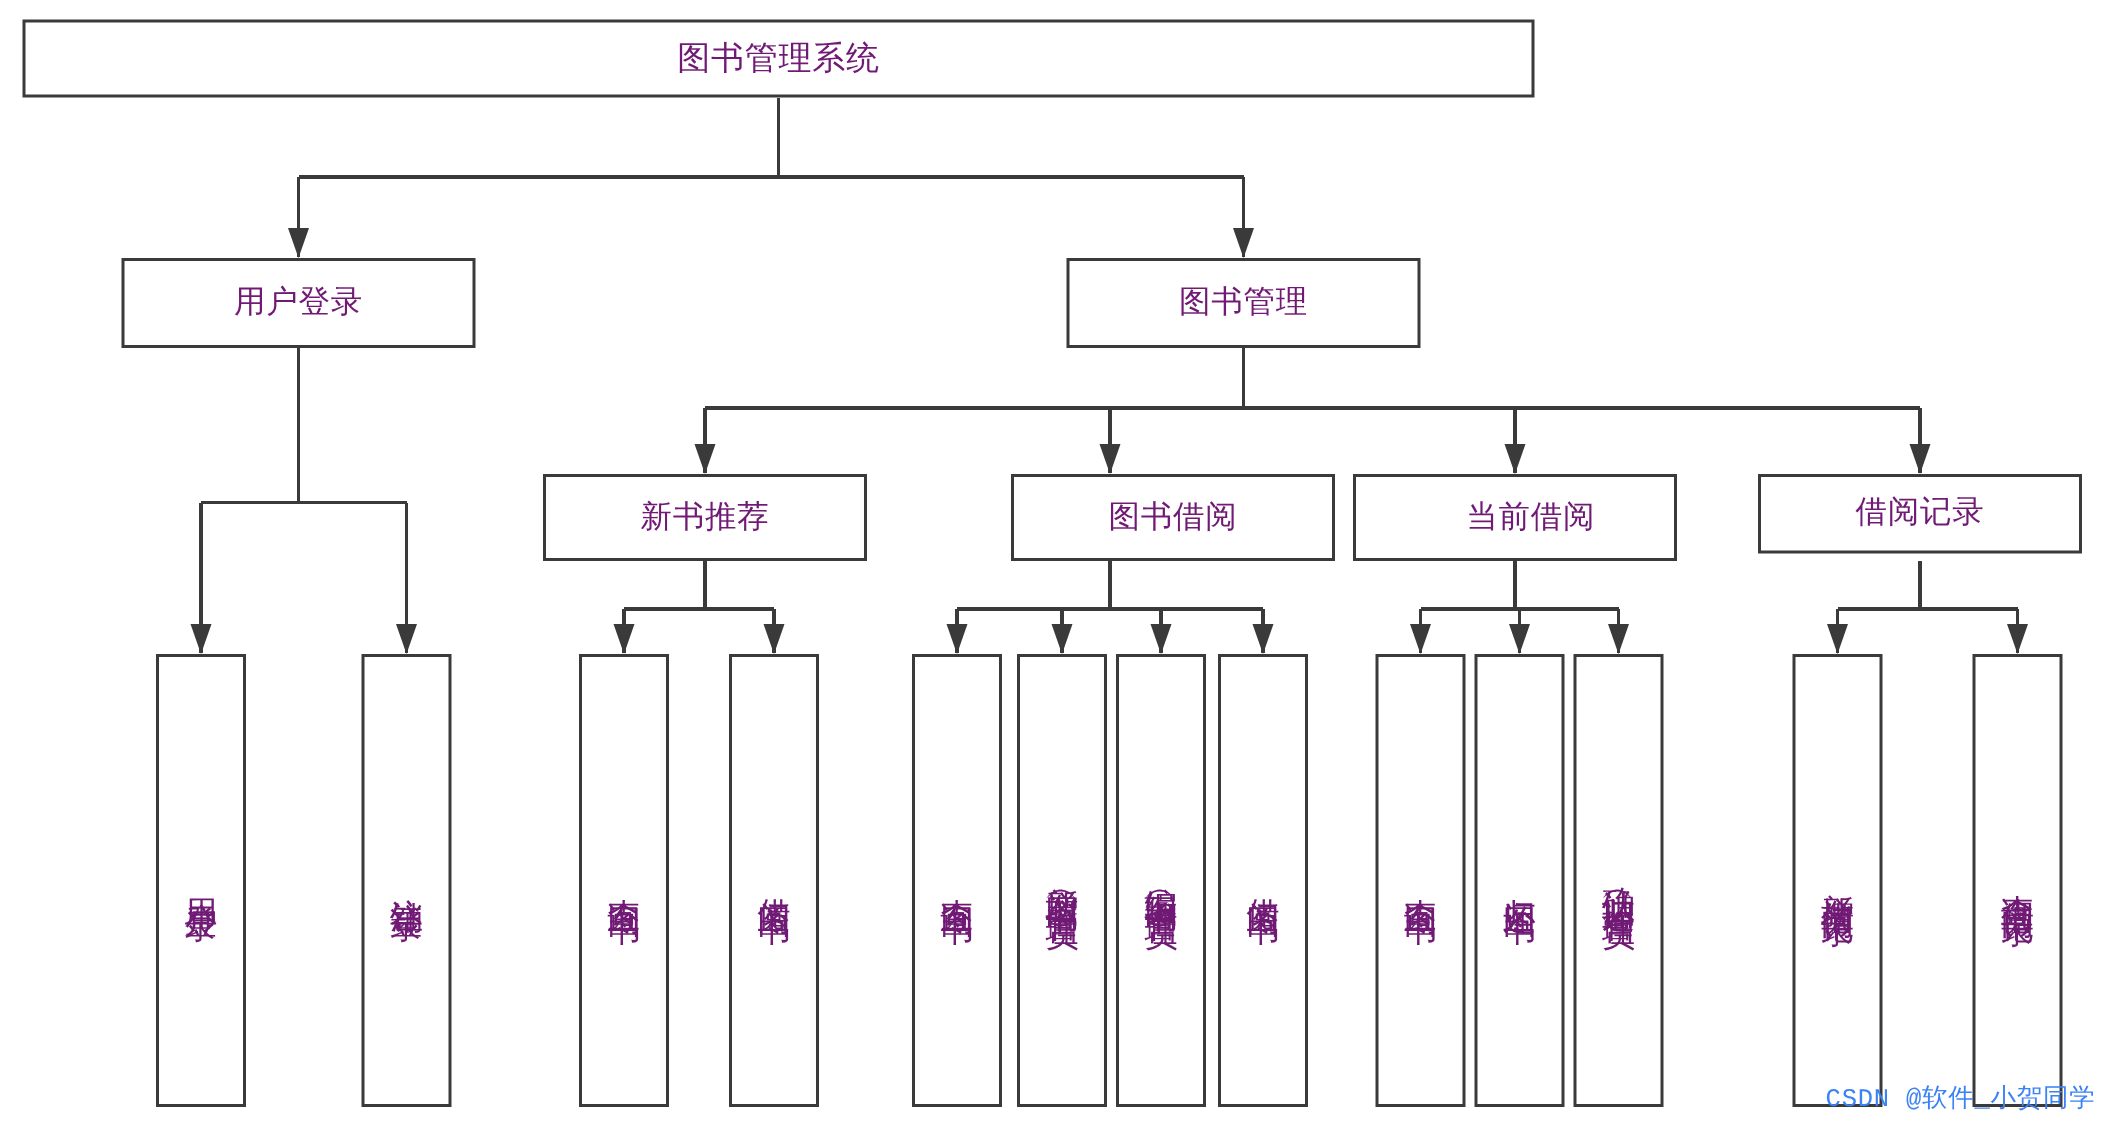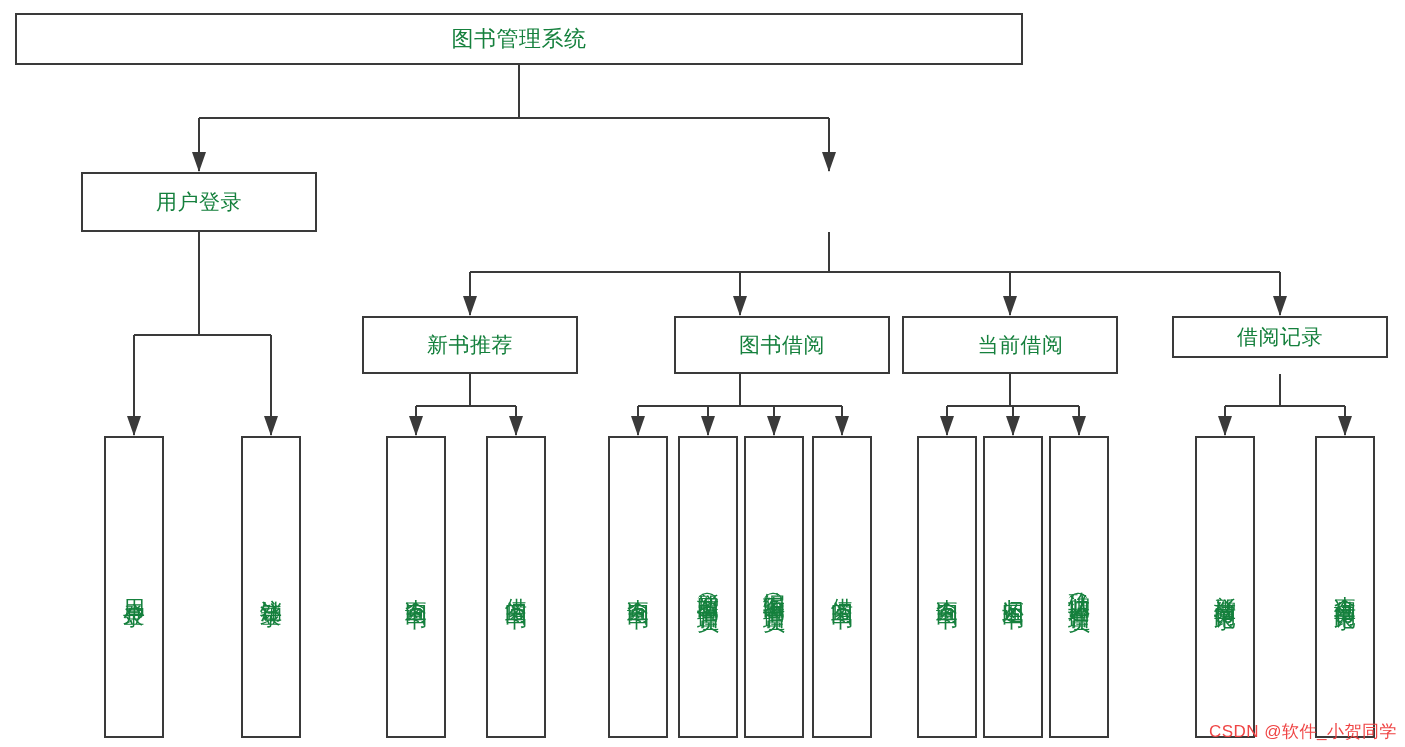--- a/index.html
+++ b/index.html
@@ -27,21 +27,21 @@
     pointer-events: none;
   }
   .node {
     position: absolute;
     box-sizing: border-box;
     background: #ffffff;
     border: 2.2px solid #3a3a3a;
     display: flex;
     align-items: center;
     justify-content: center;
-    color: #15803d;
+    color: #701a75;
     z-index: 2;
   }
   .node-label {
     display: block;
     text-align: center;
     line-height: 1.18;
     white-space: nowrap;
   }
   
   .node.horiz .node-label {
@@ -63,24 +63,25 @@
     font-size: 22px;
     line-height: 1.0;
     letter-spacing: 3px;
     white-space: nowrap;
   }
   .watermark {
     position: absolute;
     right: 8px;
     bottom: 4px;
     font-size: 17px;
-    color: #ef4444;
+    color: #3b82f6;
     letter-spacing: 0.5px;
     z-index: 5;
     white-space: nowrap;
+    font-family: Liberation Mono, monospace;
   }
 </style>
 </head>
 <body>
 
 <div id="canvas">
 
   <svg id="edges" viewBox="0 0 1405 747" xmlns="http://www.w3.org/2000/svg">
       <line x1="519" y1="65" x2="519" y2="118" stroke="#3a3a3a" stroke-width="2.4" shape-rendering="crispEdges"></line>
       <line x1="199" y1="118" x2="829" y2="118" stroke="#3a3a3a" stroke-width="2.4" shape-rendering="crispEdges"></line>
@@ -136,31 +137,34 @@
       <polygon points="1338,416 1352,416 1345,436" fill="#3a3a3a"></polygon>
     </svg>
 
   <div class="node root horiz" id="n-root" style="left: 15px; top: 13px; width: 1008px; height: 52px;">
     <span class="node-label">图书管理系统</span>
   </div>
 
   <div class="node horiz" id="n-l2-0" style="left: 81px; top: 172px; width: 236px; height: 60px;">
     <span class="node-label">用户登录</span>
   </div>
+  <div class="node horiz" id="n-l2-1" style="left: 711px; top: 172px; width: 236px; height: 60px;">
+    <span class="node-label">图书管理</span>
+  </div>
 
   <div class="node horiz" id="n-l3-0" style="left: 362px; top: 316px; width: 216px; height: 58px; align-items: center;">
     <span class="node-label">新书推荐</span>
   </div>
   <div class="node horiz" id="n-l3-1" style="left: 632px; top: 316px; width: 216px; height: 58px; margin-left: 42px;">
     <span class="node-label">图书借阅</span>
   </div>
   <div class="node horiz" id="n-l3-2" style="left: 902px; top: 316px; width: 216px; height: 58px; padding-left: 21px;">
     <span class="node-label">当前借阅</span>
   </div>
-  <div class="node horiz" id="n-l3-3" style="left: 1172px; top: 316px; width: 216px; height: 42px;">
+  <div class="node horiz" id="n-l3-3" style="left: 1172px; top: 316px; width: 216px; height: 53px;">
     <span class="node-label">借阅记录</span>
   </div>
 
   <div class="node vert" id="n-lf-0" style="left: 104px; top: 436px; width: 60px; height: 302px;">
     <span class="node-label">用户登录</span>
   </div>
   <div class="node vert" id="n-lf-1" style="left: 241px; top: 436px; width: 60px; height: 302px;">
     <span class="node-label">注销登录</span>
   </div>
   <div class="node vert" id="n-lf-2" style="left: 386px; top: 436px; width: 60px; height: 302px;">

